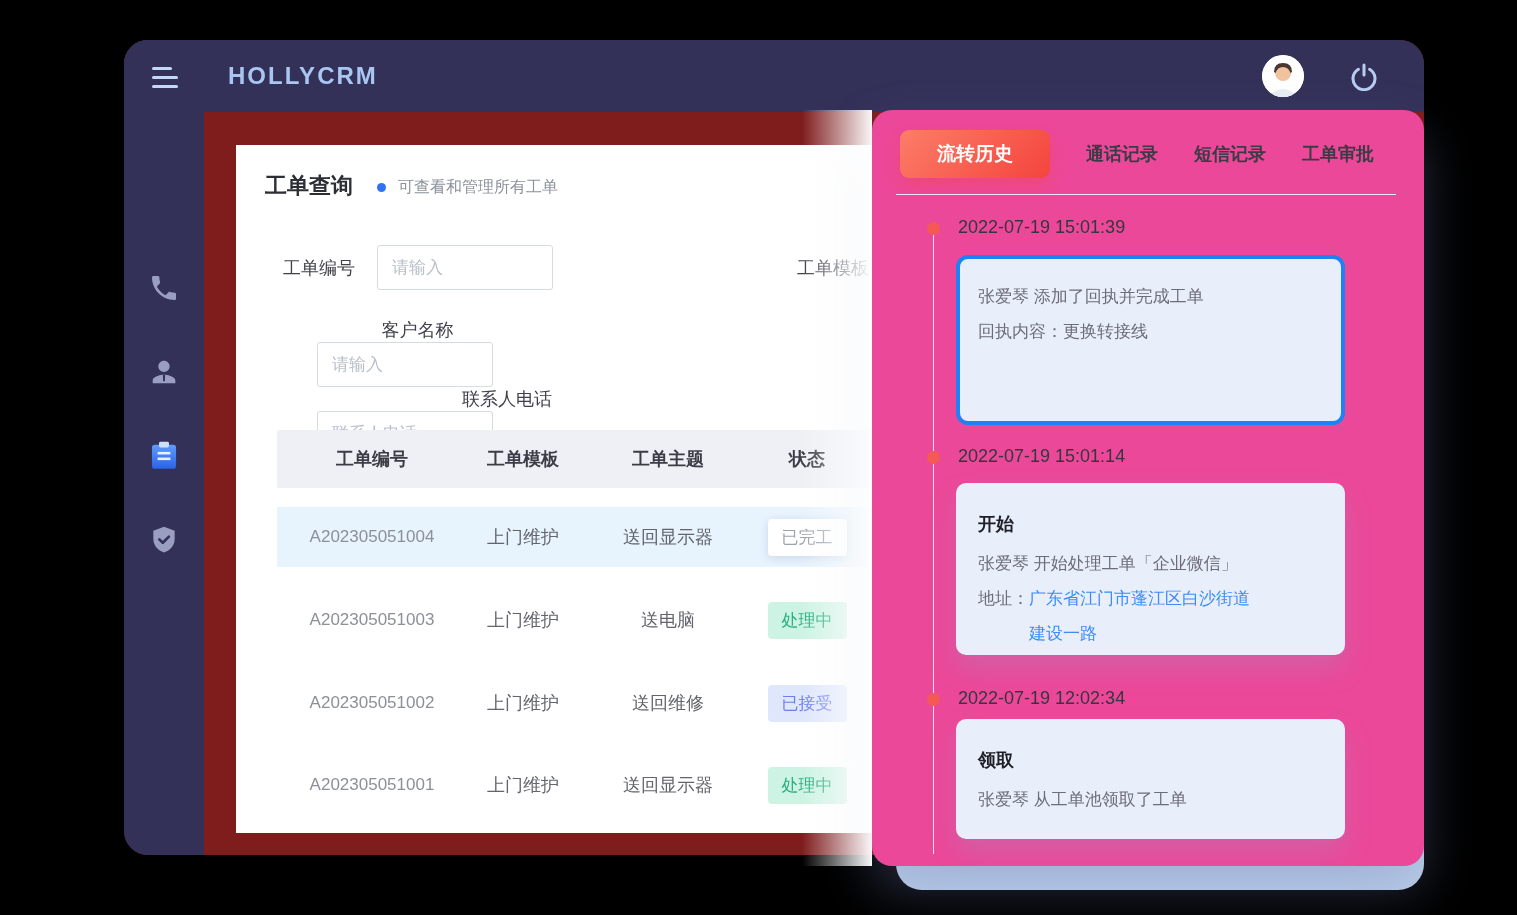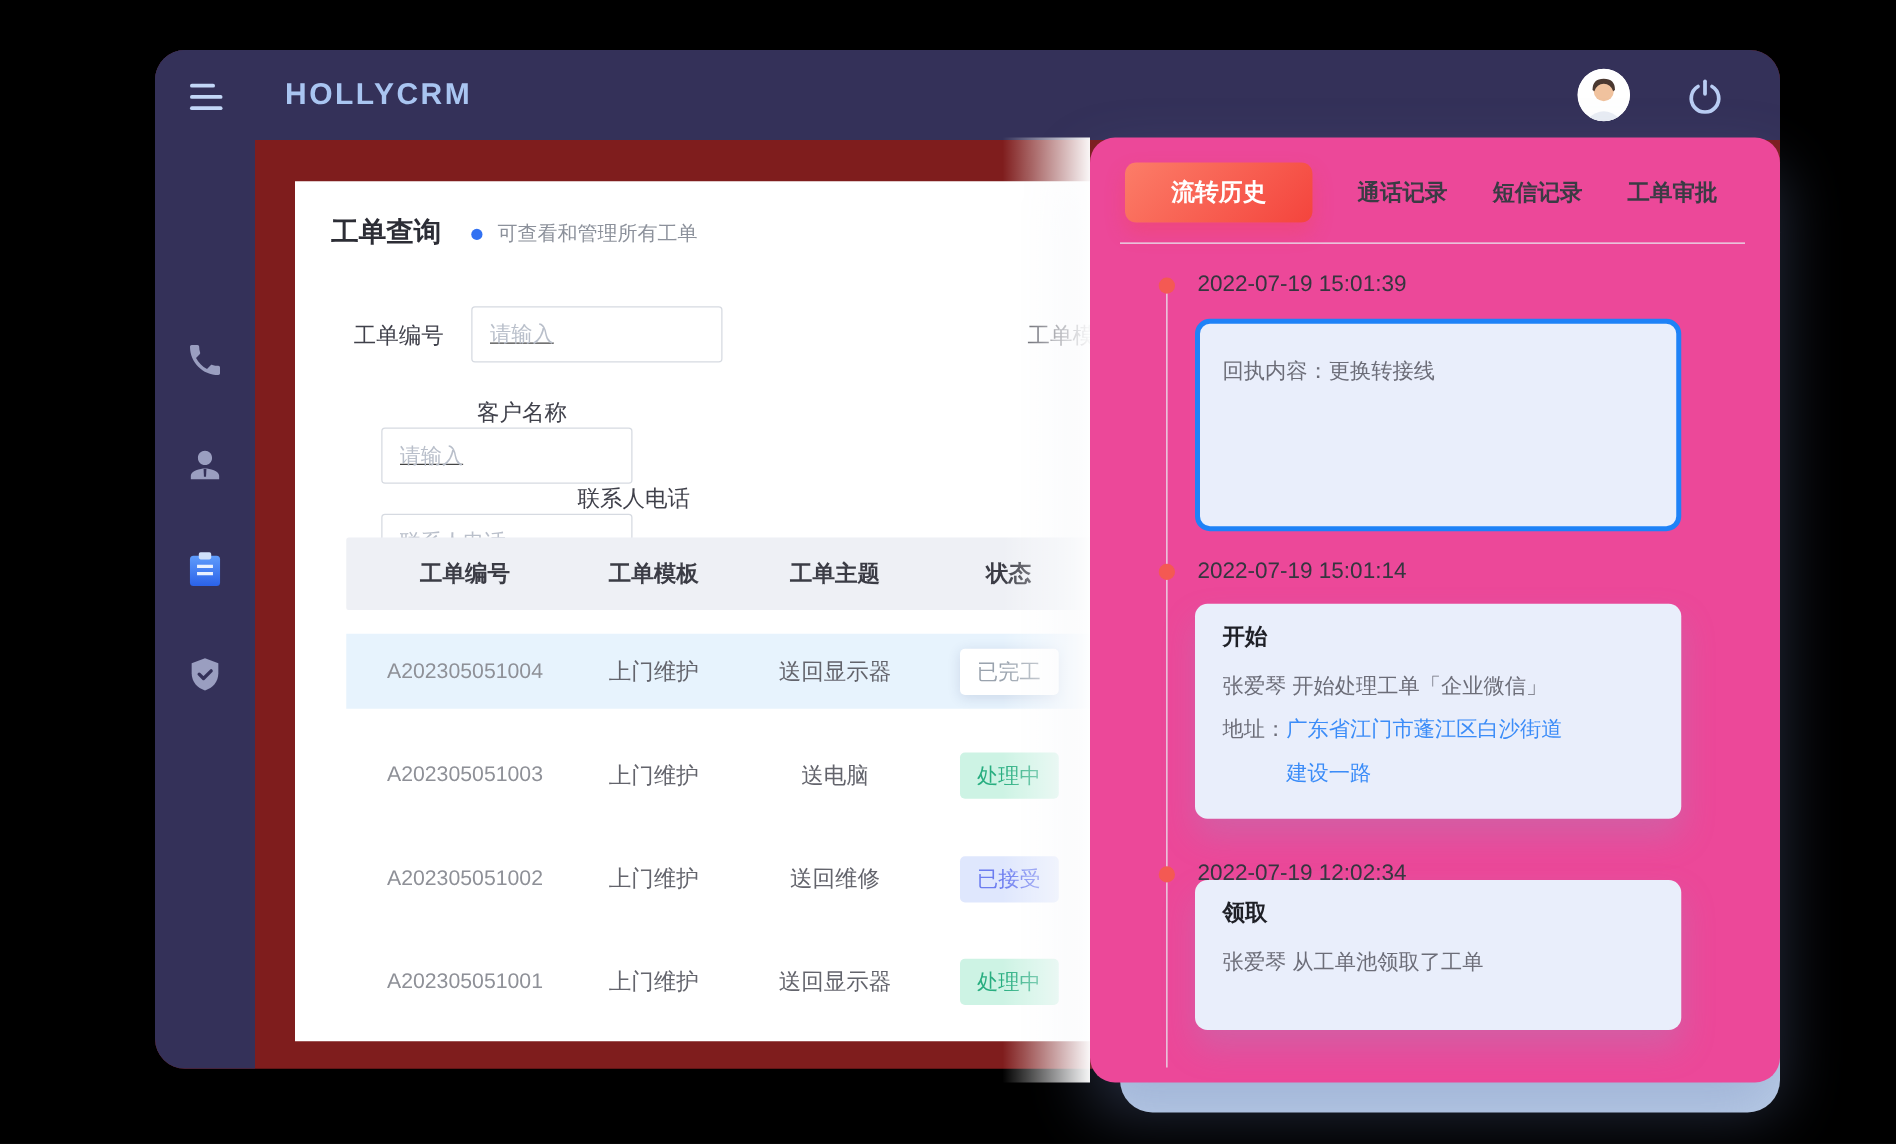--- a/index.html
+++ b/index.html
@@ -38,23 +38,23 @@
   .page-title { font-size:22px; font-weight:bold; color:#2c2d35; }
   .subtitle-dot { width:9px; height:9px; border-radius:50%; background:#3271f2; margin:2px 12px 0 24px; }
   .page-subtitle { font-size:16px; color:#8c919b; padding-top:2px; }
 
   .form-row { position:absolute; left:0; display:flex; align-items:center; }
   .form-row.r1 { top:100px; }
   .form-row.r2 { top:173px;flex-direction:column; }
   .f-label { font-size:18px; color:#40414b; text-align:right; }
   .f-label.c1 { width:119px; }
   .f-label.c2 { width:316px; }
-  .f-input { margin-left:22px; width:201px; height:45px; border:1px solid #d6dae1; border-radius:3px;
+  .f-input { margin-left:22px; width:176px; height:45px; border:1px solid #d6dae1; border-radius:3px;
              font-size:17px; color:#444; padding:0 14px; outline:none; background:#fff;
-             font-family:"Liberation Sans","DejaVu Sans",sans-serif;text-decoration:underline; }
+             font-family:"Liberation Sans","DejaVu Sans",sans-serif; }
   .f-input::placeholder { color:#b9bfca; }
 
   .table-area { position:absolute; left:41px; top:285px; width:600px; }
   .trow { position:absolute; left:0; width:600px; height:60px; display:grid;
           grid-template-columns:190px 112px 178px 100px; align-items:center; justify-items:center; }
   .thead { top:0; height:58px; background:#eef0f5; border-radius:2px;
            font-size:18px; font-weight:bold; color:#3b3c45; }
   .trow.selected { background:#e7f3fd; }
   .cell-id { font-size:17px; color:#8e9097; }
   .cell-txt { font-size:18px; color:#63646c; }
@@ -75,21 +75,21 @@
   .tab-active { width:150px; height:48px; border-radius:9px; display:flex; align-items:center; justify-content:center;
                 background:linear-gradient(135deg,#fc7d68,#f4443d); color:#fff; font-size:19px; font-weight:bold;
                 box-shadow:0 8px 16px rgba(245,70,62,0.30); cursor:pointer; }
   .tab { font-size:18px; font-weight:600; color:#3a3b44; cursor:pointer; }
   .tab-divider { position:absolute; left:24px; right:28px; top:84px; height:1px; background:#e9e9ef; }
 
   .tl-line { position:absolute; left:61px; top:124px; width:1px; height:620px; background:#e8e8ee; }
   .tl-dot { position:absolute; left:55px; width:13px; height:13px; border-radius:50%; background:#f45953; }
   .tl-time { position:absolute; left:86px; font-size:18px; font-weight:500; color:#35363f; }
 
-  .tl-card { position:absolute; left:84px; width:389px; background:#e9eefb; border-radius:10px; padding:14px 22px; }
+  .tl-card { position:absolute; left:84px; width:389px; background:#e9eefb; border-radius:10px; padding:29px 22px; }
   .tl-card.hl { border:4px solid #1e82f7; border-radius:12px; padding:20px 18px; }
   .tl-card.shadow { box-shadow:0 14px 26px rgba(140,160,200,0.25); }
   .tl-title { font-size:18px; font-weight:bold; color:#1f2027; margin-bottom:10px; }
   .tl-text { font-size:17px; color:#6c6d78; line-height:35px; }
   .tl-addr-label { font-size:17px; color:#6c6d78; line-height:35px; vertical-align:top; }
   .tl-addr { display:inline-block; max-width:232px; font-size:17px; color:#3b8cf8;
              line-height:35px; vertical-align:top; cursor:pointer; }
 </style>
 </head>
 <body>
@@ -223,34 +223,35 @@
       <div class="tab">短信记录</div>
       <div class="tab">工单审批</div>
     </div>
     <div class="tab-divider"></div>
 
     <div class="tl-line"></div>
 
     <div class="tl-dot" style="top:112px;"></div>
     <div class="tl-time" style="top:107px;">2022-07-19 15:01:39</div>
     <div class="tl-card hl" style="top:145px; height:170px;">
+      <div class="tl-text">张爱琴 添加了回执并完成工单</div>
       <div class="tl-text">回执内容：更换转接线</div>
     </div>
 
     <div class="tl-dot" style="top:341px;"></div>
     <div class="tl-time" style="top:336px;">2022-07-19 15:01:14</div>
     <div class="tl-card shadow" style="top:373px; height:172px;">
       <div class="tl-title">开始</div>
       <div class="tl-text">张爱琴 开始处理工单「企业微信」</div>
       <div>
         <span class="tl-addr-label">地址：</span><span class="tl-addr">广东省江门市蓬江区白沙街道建设一路</span>
       </div>
     </div>
 
     <div class="tl-dot" style="top:583px;"></div>
     <div class="tl-time" style="top:578px;">2022-07-19 12:02:34</div>
-    <div class="tl-card shadow" style="top:594px; height:120px;">
+    <div class="tl-card shadow" style="top:609px; height:120px;">
       <div class="tl-title">领取</div>
       <div class="tl-text">张爱琴 从工单池领取了工单</div>
     </div>
   </div>
 
 </div>
 
 </body></html>

